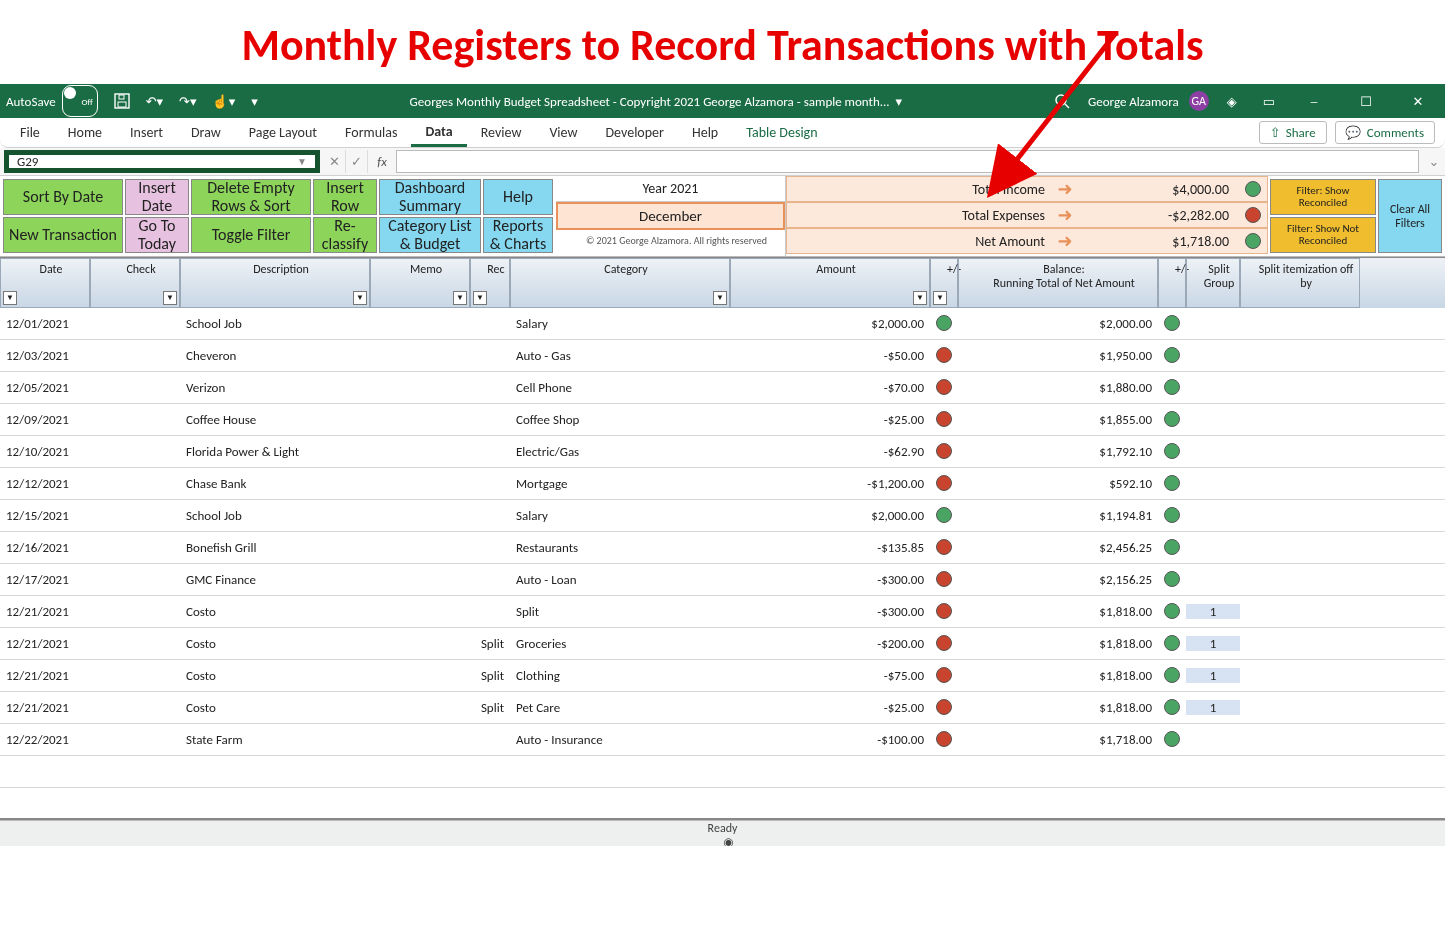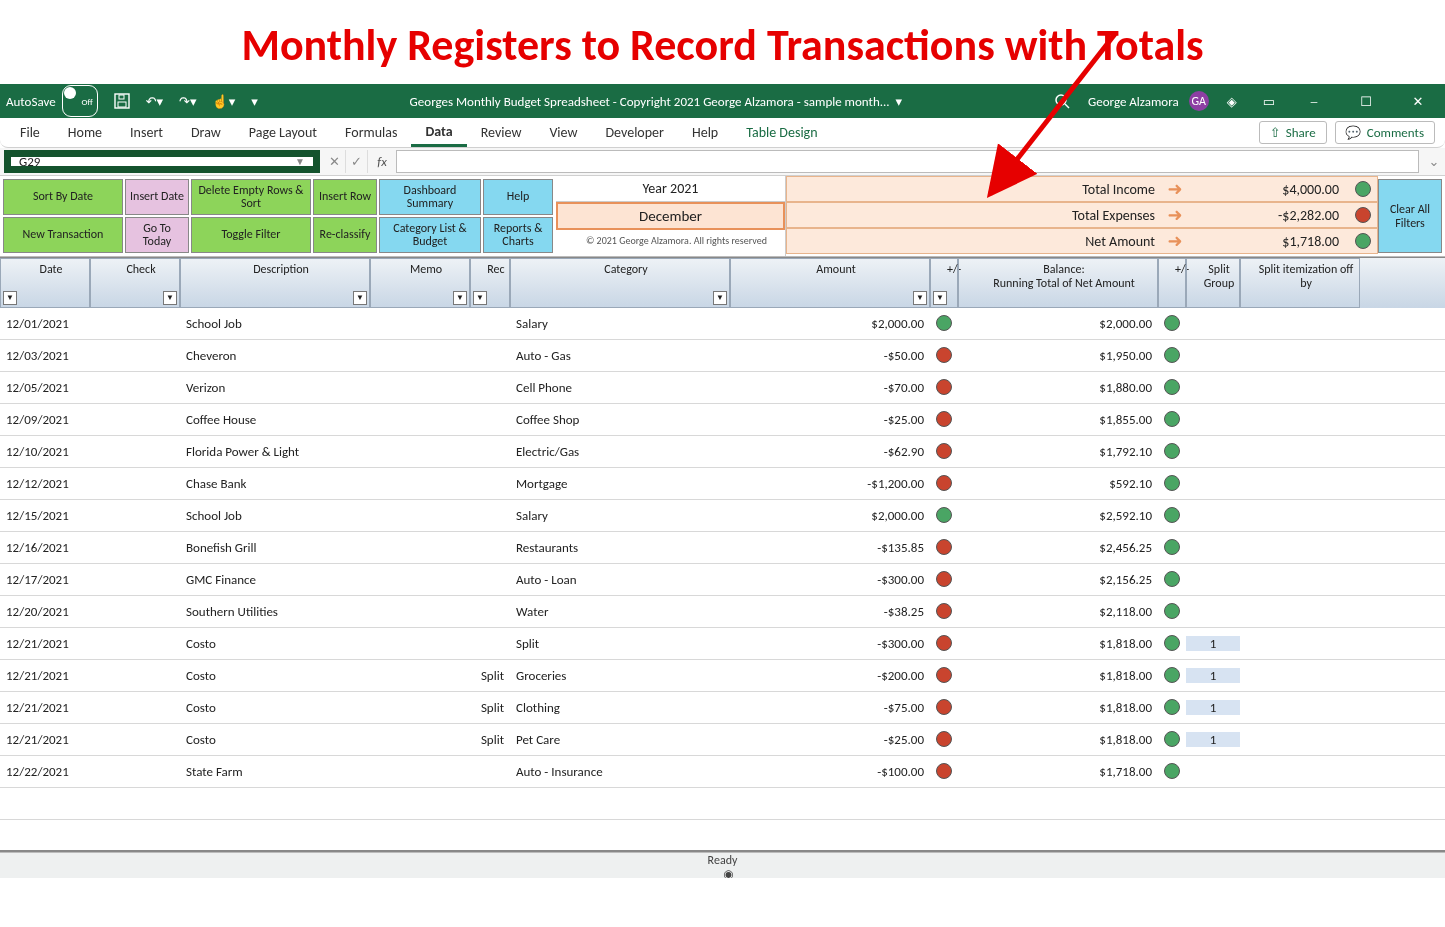--- a/index.html
+++ b/index.html
@@ -24,30 +24,30 @@
   .ribbon-tabs .tab { padding: 0 14px; display:flex; align-items:center; cursor:pointer; color:#333; }
   .ribbon-tabs .tab.active { border-bottom: 3px solid #1a6c44; font-weight:600; }
   .ribbon-tabs .tab.contextual { color:#1a6c44; }
   .ribbon-tabs .spacer { flex:1; }
   .ribbon-tabs .share,.ribbon-tabs .comments { margin:3px 4px; padding:3px 10px; border:1px solid #bbb; border-radius:3px; display:flex; align-items:center; gap:5px; cursor:pointer; font-size:13px; }
   .ribbon-tabs .share{ color:#1a6c44; }
   .ribbon-tabs .comments{ color:#1a6c44; }
 
   
   .formula-row { height: 28px; display:flex; align-items:stretch; border-bottom: 1px solid #d0d0d0; background:#f6f6f6; }
-  .namebox { width:316px; background:#fff; border:7px solid #14532d; margin:2px 4px; display:flex; align-items:center; padding:0 8px; font-size:13px; }
+  .namebox { width:316px; background:#fff; border:5px solid #14532d; margin:2px 4px; display:flex; align-items:center; padding:0 8px; font-size:13px; }
   .namebox .dd { margin-left:auto; color:#888; font-size:10px; }
   .fb-btn { width:22px; display:flex; align-items:center; justify-content:center; color:#888; border-right:1px solid #ddd; margin:2px 0; cursor:pointer;}
   .fx { font-style:italic; color:#555; width:28px; display:flex; align-items:center; justify-content:center; }
   .formula-input { flex:1; background:#fff; border:1px solid #bbb; margin:2px 4px 2px 0; }
 
   
   .toolbar-area { display:flex; border-bottom:1px solid #bbb; }
   .btn-grid { display:grid; grid-template-columns: 120px 64px 120px 64px 102px 70px; grid-template-rows: 36px 36px; gap:2px; padding:3px; }
-  .tbtn { display:flex; align-items:center; justify-content:center; text-align:center; font-size:12px; border:1px solid #888; cursor:pointer; padding:2px; line-height:1.1; }
+  .tbtn { display:flex; align-items:center; justify-content:center; text-align:center; font-size:16px; border:1px solid #888; cursor:pointer; padding:2px; line-height:1.1; }
   .green { background:#8dd45a; }
   .pink  { background:#e6c2e0; }
   .blue  { background:#85d8f0; }
   .clear-filters { width:64px; display:flex; align-items:center; justify-content:center; text-align:center; background:#85d8f0; border:1px solid #888; margin:3px 3px 3px 0; font-size:12px; cursor:pointer; line-height:1.2;}
 
   .summary { flex:1; display:grid; grid-template-columns: 230px 1fr; }
   .sum-left { border-right:1px solid #ccc; font-size:14px; }
   .sum-left .yr { height:26px; display:flex; align-items:center; justify-content:center; border-bottom:1px solid #ccc;}
   .sum-left .month { height:28px; display:flex; align-items:center; justify-content:center; background:#fde4d3; border:2px solid #e8915a; font-size:15px; }
   .sum-left .cpy { height:20px; font-size:10px; color:#555; display:flex; align-items:center; padding-left:6px;margin-left:24px;}
@@ -216,20 +216,24 @@
           <div class="sum-row">
             <div class="sum-label">Net Amount</div>
     <div class="sum-arrow">➜</div>
     <div class="sum-val">$1,718.00</div>
     <div>
               <div class="dot green"></div>
             </div>
           </div>
         </div>
   </div>
+  <div class="filter-btns">
+    <div class="tbtn">Filter: Show Reconciled</div>
+    <div class="tbtn">Filter: Show Not Reconciled</div>
+  </div>
   <div class="clear-filters">Clear All Filters</div>
 </div>
 
 <div class="table-wrap">
   <div class="thead" id="thead">
         <div class="th">Date<div class="dd dd-left">▼</div></div>
         <div class="th">Check<div class="dd">▼</div></div>
         <div class="th">Description<div class="dd">▼</div></div>
         <div class="th">Memo<div class="dd">▼</div></div>
         <div class="th">Rec<div class="dd dd-left">▼</div></div>
@@ -354,21 +358,21 @@
           <div class="td">12/15/2021</div>
           <div class="td"></div>
           <div class="td">School Job</div>
           <div class="td"></div>
           <div class="td right"></div>
           <div class="td">Salary</div>
           <div class="td right">$2,000.00</div>
           <div class="td center">
             <div class="dot green" style="margin:auto;"></div>
           </div>
-          <div class="td right">$2,592.10</div>
+          <div class="td right">$1,194.81</div>
           <div class="td center">
             <div class="dot green" style="margin:auto;"></div>
           </div>
           <div class="td center"></div>
           <div class="td"></div>
         </div>
         <div class="tr">
           <div class="td">12/16/2021</div>
           <div class="td"></div>
           <div class="td">Bonefish Grill</div>
@@ -391,38 +395,20 @@
           <div class="td"></div>
           <div class="td">GMC Finance</div>
           <div class="td"></div>
           <div class="td right"></div>
           <div class="td">Auto - Loan</div>
           <div class="td right">-$300.00</div>
           <div class="td center">
             <div class="dot red" style="margin:auto;"></div>
           </div>
           <div class="td right">$2,156.25</div>
-          <div class="td center">
-            <div class="dot green" style="margin:auto;"></div>
-          </div>
-          <div class="td center"></div>
-          <div class="td"></div>
-        </div>
-        <div class="tr">
-          <div class="td">12/20/2021</div>
-          <div class="td"></div>
-          <div class="td">Southern Utilities</div>
-          <div class="td"></div>
-          <div class="td right"></div>
-          <div class="td">Water</div>
-          <div class="td right">-$38.25</div>
-          <div class="td center">
-            <div class="dot red" style="margin:auto;"></div>
-          </div>
-          <div class="td right">$2,118.00</div>
           <div class="td center">
             <div class="dot green" style="margin:auto;"></div>
           </div>
           <div class="td center"></div>
           <div class="td"></div>
         </div>
         <div class="tr">
           <div class="td">12/21/2021</div>
           <div class="td"></div>
           <div class="td">Costo</div>

